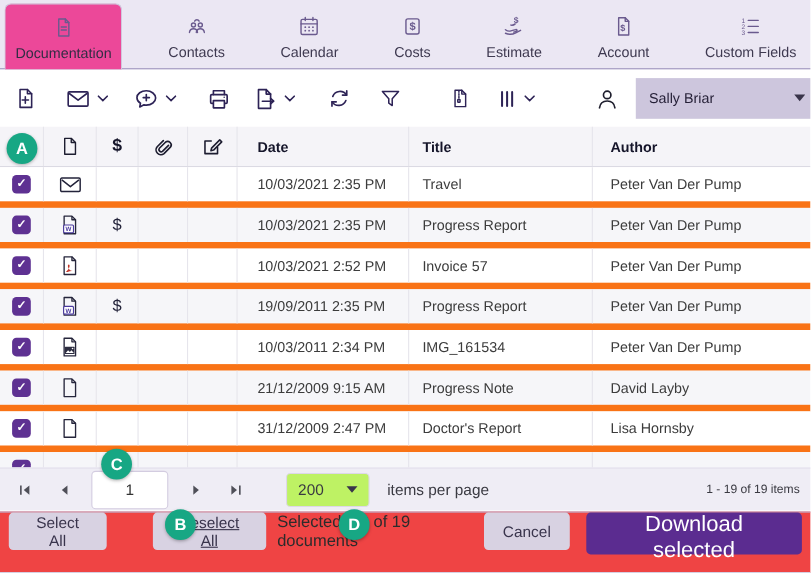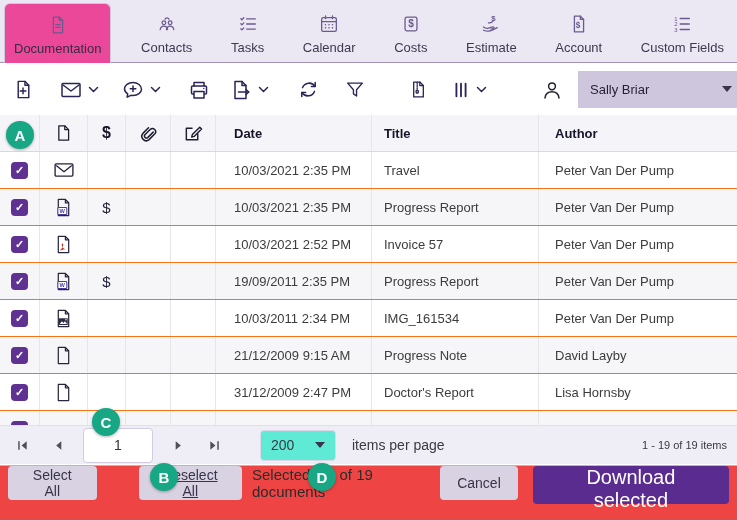--- a/index.html
+++ b/index.html
@@ -28,21 +28,21 @@
                padding:0 12px;box-sizing:border-box;font-size:13px;color:#241f36;
                position:relative;cursor:pointer;}
   .caret-down{width:0;height:0;border-left:5px solid transparent;border-right:5px solid transparent;
               border-top:6px solid #39344a;}
   .user-select .caret-down{position:absolute;right:5px;top:15px;}
 
   
   .table-area{position:absolute;top:115px;left:0;right:0;height:310px;overflow:hidden;background:#fff;}
   .thead,.trow{display:flex;align-items:center;height:37px;box-sizing:border-box;}
   .thead{background:#f5f4f8;border-bottom:1px solid #d9d7e0;font-weight:bold;font-size:13px;color:#15152a;}
-  .trow{background:#fff;border-bottom:1px solid #f97316;font-size:13px;color:#3c3c3c;}
+  .trow{background:#fff;border-bottom:6px solid #f97316;font-size:13px;color:#3c3c3c;}
   .trow.alt{background:#f6f6f9;}
   .cell{height:100%;display:flex;align-items:center;box-sizing:border-box;border-right:1px solid #e6e5ec;}
   .col-check{width:40px;justify-content:center;}
   .col-type{width:48px;justify-content:center;}
   .col-cost{width:38px;justify-content:center;font-size:15px;color:#23233a;}
   .thead .col-cost{font-size:16px;font-weight:bold;color:#15152a;}
   .col-attach{width:45px;justify-content:center;}
   .col-edit{width:45px;justify-content:center;}
   .col-date{width:156px;padding-left:18px;}
   .col-title{width:167px;padding-left:12px;}
@@ -52,21 +52,21 @@
   .cb::after{content:"\2713";color:#fff;font-size:11px;font-weight:bold;line-height:1;}
 
   
   .pager{position:absolute;top:425px;left:0;right:0;height:39px;background:#efedf5;
          border-top:1px solid #e2deec;display:flex;align-items:center;padding-left:4px;
          box-sizing:border-box;font-size:14px;color:#3a3a42;}
   .pbtn{width:36px;height:38px;display:flex;align-items:center;justify-content:center;cursor:pointer;}
   .page-input{width:64px;height:31px;margin:0 7px;text-align:center;font-size:14px;
               border:1px solid #d3cce0;border-radius:4px;color:#333;background:#fff;
               font-family:"Liberation Sans",sans-serif;}
-  .size-select{margin-left:28px;width:76px;height:31px;background:#5eead4;border:1px solid #ddd7e8;
+  .size-select{margin-left:28px;width:76px;height:31px;background:#bef264;border:1px solid #ddd7e8;
                border-radius:4px;display:flex;align-items:center;justify-content:space-between;
                padding:0 10px;box-sizing:border-box;cursor:pointer;}
   .ipp{margin-left:16px;}
   .range{margin-left:auto;margin-right:10px;font-size:11px;}
 
   
   .footerbar{position:absolute;top:465px;left:0;right:0;bottom:0;background:#ef4444;
              border-top:1px solid #bdb1d1;display:flex;padding:0 8px;
              box-sizing:border-box;}
   .btn-light{background:#d8d2e2;border:none;border-radius:4px;height:34px;padding:0 17px;
@@ -106,31 +106,20 @@
           <circle cx="8.6" cy="10.6" r="2"></circle>
           <circle cx="15.4" cy="10.6" r="2"></circle>
           <path d="M4.6 18c.4-2.3 2-3.6 4-3.6s3.6 1.3 4 3.6"></path>
           <path d="M11.4 18c.4-2.3 2-3.6 4-3.6s3.6 1.3 4 3.6"></path>
           <path d="M9.8 6.8a2.4 2.4 0 0 1 4.4 0"></path>
         </svg>
       <span class="tab-label">Contacts</span>
     </div>
     <div class="tab">
       <svg width="24" height="22" viewBox="0 0 24 24" fill="none" stroke="#6a5a8e" stroke-width="1.4" stroke-linecap="round" stroke-linejoin="round">
-          <path d="M4.2 6.2l1.2 1.2 2-2.2"></path>
-          <path d="M10.5 6.5H20"></path>
-          <path d="M4.2 11.7l1.2 1.2 2-2.2"></path>
-          <path d="M10.5 12H20"></path>
-          <path d="M4.2 17.2l1.2 1.2 2-2.2"></path>
-          <path d="M10.5 17.5H20"></path>
-        </svg>
-      <span class="tab-label">Tasks</span>
-    </div>
-    <div class="tab">
-      <svg width="24" height="22" viewBox="0 0 24 24" fill="none" stroke="#6a5a8e" stroke-width="1.4" stroke-linecap="round" stroke-linejoin="round">
           <rect x="4" y="5" width="16" height="15" rx="1.5"></rect>
           <path d="M4 9.5h16M8.2 3.2v3M15.8 3.2v3"></path>
           <g fill="#6a5a8e" stroke="none">
             <circle cx="8.2" cy="12.8" r=".9"></circle>
             <circle cx="12" cy="12.8" r=".9"></circle>
             <circle cx="15.8" cy="12.8" r=".9"></circle>
             <circle cx="8.2" cy="16.2" r=".9"></circle>
             <circle cx="12" cy="16.2" r=".9"></circle>
             <circle cx="15.8" cy="16.2" r=".9"></circle>
           </g>

